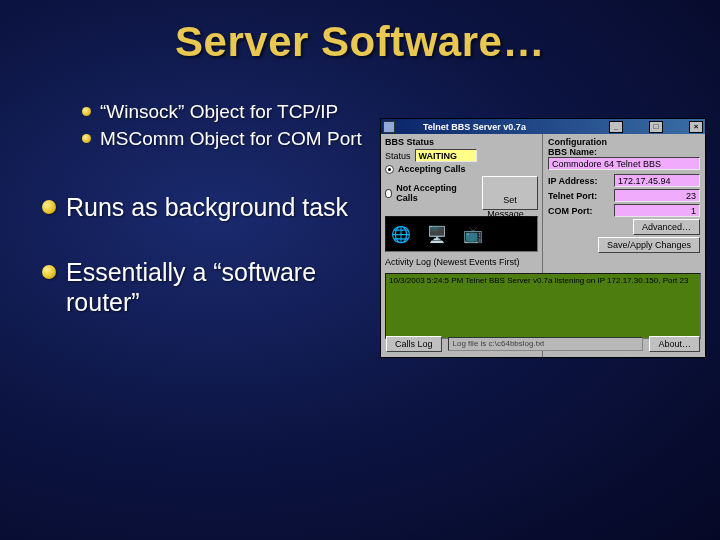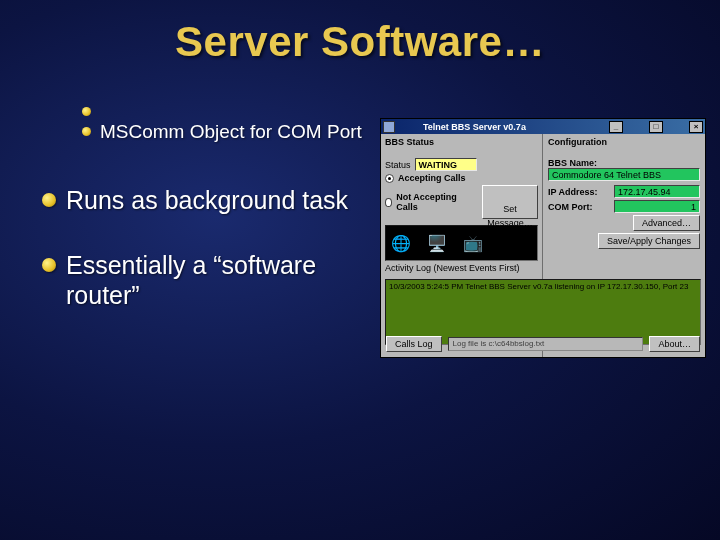--- a/index.html
+++ b/index.html
@@ -122,25 +122,25 @@
   }
   .leftpanel {
     width: 162px;
     padding: 3px 4px;
     border-right: 1px solid #6e6e6e;
   }
   .rightpanel {
     flex: 1;
     padding: 3px 5px;
   }
-  .grp-title { font-weight: bold; font-size: 9px; margin-bottom: 11px; }
+  .grp-title { font-weight: bold; font-size: 9px; margin-bottom: 0; }
   .row { display: flex; align-items: center; margin: 2px 0; }
   .lbl { font-size: 9px; margin-right: 4px; }
   .field {
-    background: #22c55e;
+    background: #f0abfc;
     border: 1px solid #404040;
     border-right-color: #e8e8e8;
     border-bottom-color: #e8e8e8;
     height: 13px;
     font-size: 9px;
     padding: 0 3px;
     line-height: 12px;
   }
   .btn3d {
     background: #c0c0c0;
@@ -220,20 +220,21 @@
 <body>
 
 <div class="title">Server Software…</div>
 
 <div class="content">
   <div class="left">
 
     <div class="sub-list">
       <div class="bullet-l2">
         <div class="dot2"></div>
+        <div class="txt2">“Winsock” Object for TCP/IP</div>
       </div>
       <div class="bullet-l2">
         <div class="dot2"></div>
         <div class="txt2">MSComm Object for COM Port</div>
       </div>
     </div>
 
     <div class="gap"></div>
     <div class="bullet-l1">
       <div class="dot"></div>
@@ -282,32 +283,36 @@
     </div>
     <div class="panel rightpanel">
       <div class="grp-title">Configuration</div>
       <div class="lbl" style="font-weight:bold">BBS Name:</div>
       <div class="field" style="width:100%">Commodore 64 Telnet BBS</div>
       <div class="row" style="margin-top:4px">
         <span class="lbl" style="font-weight:bold;width:62px">IP Address:</span>
         <span class="field" style="flex:1">172.17.45.94</span>
       </div>
       <div class="row">
+        <span class="lbl" style="font-weight:bold;width:62px">Telnet Port:</span>
+        <span class="field" style="flex:1;text-align:right">23</span>
+      </div>
+      <div class="row">
         <span class="lbl" style="font-weight:bold;width:62px">COM Port:</span>
         <span class="field" style="flex:1;text-align:right">1</span>
       </div>
       <div class="row" style="justify-content:flex-end;margin-top:0">
         <span class="btn3d">Advanced…</span>
       </div>
       <div class="row" style="justify-content:flex-end;margin-top:2px">
         <span class="btn3d">Save/Apply Changes</span>
       </div>
     </div>
   </div>
-  <div style="position:absolute;left:4px;right:4px;top:138px">
+  <div style="position:absolute;left:4px;right:4px;top:132px">
     <div class="loglabel">Activity Log (Newest Events First)</div>
     <div class="logarea">10/3/2003 5:24:5 PM  Telnet BBS Server v0.7a listening on IP 172.17.30.150, Port 23</div>
   </div>
   <div class="bottomrow">
     <span class="btn3d">Calls Log</span>
     <span class="statusline">Log file is c:\c64bbslog.txt</span>
     <span class="btn3d">About…</span>
   </div>
 </div>
 

